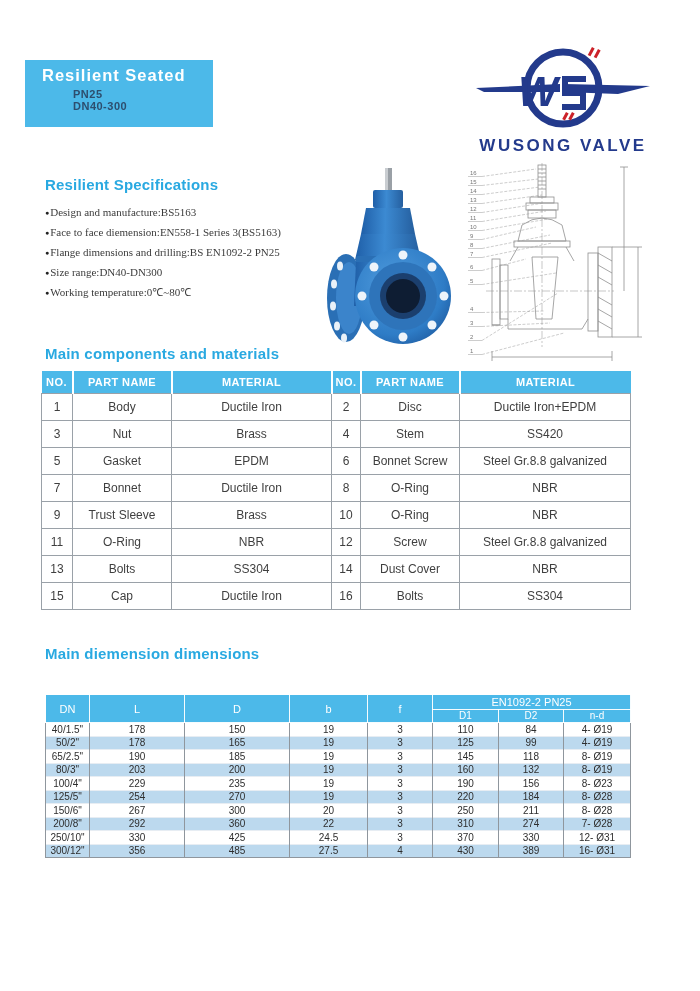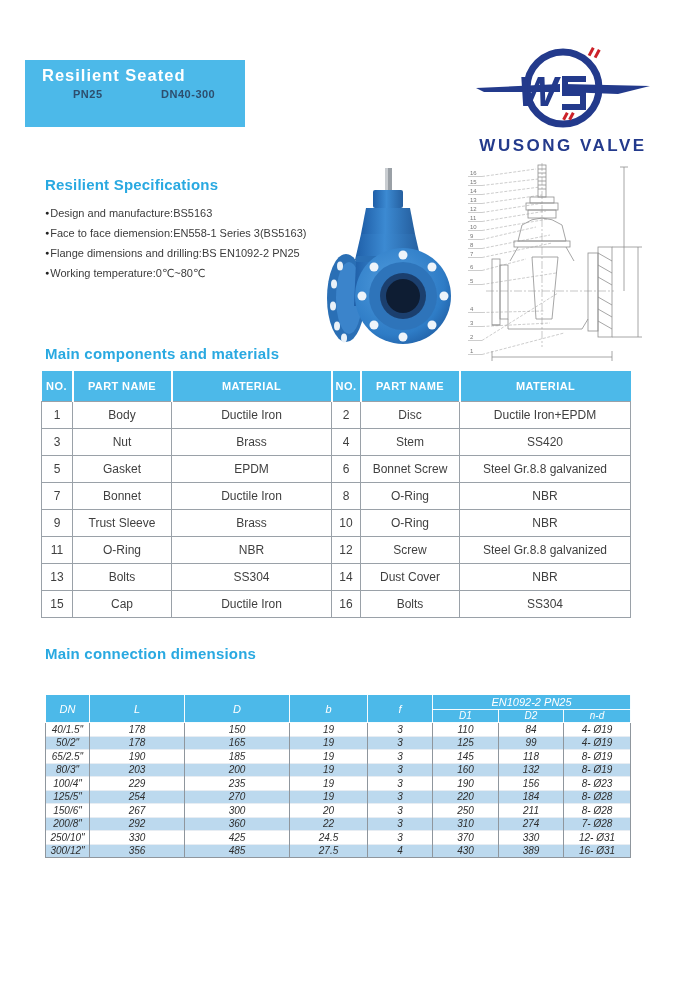--- a/index.html
+++ b/index.html
@@ -9,57 +9,57 @@
     --brand-red:#cc2229;
     --stripe:#bcd9ee;
     --valve:#2e7cc6;
   }
   *{margin:0;padding:0;box-sizing:border-box;}
   html,body{background:#ffffff;}
   body{font-family:"Liberation Sans","DejaVu Sans",sans-serif;}
   .page{position:relative;width:700px;height:991px;background:#fff;overflow:hidden;}
 
   
-  .title-block{position:absolute;left:25px;top:60px;width:220px;height:67px;
+  .title-block{position:absolute;left:25px;top:60px;width:188px;height:67px;
     background:var(--accent);color:#fff;padding:5px 0 0 17px;}
   .title-line{font-size:16.5px;font-weight:700;line-height:20px;letter-spacing:1px;}
   .title-sub{font-size:11px;font-weight:700;color:#2d4e6e;margin-top:3px;letter-spacing:.5px;}
   .title-sub span{display:inline-block;padding-left:31px;}
   .title-sub .pn{margin-right:24px;}
 
   .logo{position:absolute;left:468px;top:36px;width:190px;height:122px;}
   .brand-name{fill:var(--brand);font-weight:700;font-size:17px;letter-spacing:2.5px;}
 
   
   .sec-head{position:absolute;left:45px;color:var(--heading);font-size:15px;
     font-weight:600;letter-spacing:.2px;}
   .sec-head.tech{top:176px;}
   .sec-head.comp{top:345px;}
   .sec-head.dims{top:645px;}
 
   
   .spec-list{position:absolute;left:45px;top:203px;width:285px;list-style:none;}
-  .spec-list li{font-size:11px;line-height:19.5px;color:#3b3b3b;white-space:nowrap;}
+  .spec-list li{font-size:11px;line-height:19.5px;color:#3b3b3b;white-space:nowrap;font-family:Liberation Serif, serif;}
   .spec-list li::before{content:"●";font-size:7px;vertical-align:1.5px;margin-right:1px;color:#222;}
 
   
   .valve-photo{position:absolute;left:316px;top:166px;width:150px;height:182px;}
   .valve-drawing{position:absolute;left:462px;top:161px;width:228px;height:207px;}
 
   
   table{border-collapse:collapse;table-layout:fixed;}
   .comp-table{position:absolute;left:41px;top:371px;width:589px;}
   .comp-table th{background:var(--accent);color:#fff;font-size:11px;font-weight:700;
-    height:30px;border-right:2px solid #fff;letter-spacing:.4px;}
+    height:22px;border-right:2px solid #fff;letter-spacing:.4px;}
   .comp-table th:last-child{border-right:none;}
   .comp-table td{height:27px;font-size:12px;color:#3f3f3f;text-align:center;
     border:1px solid #9aa1a8;background:#fff;}
 
   
-  .dim-table{position:absolute;left:45px;top:694px;width:585px;font-style:italic;}
+  .dim-table{position:absolute;left:45px;top:694px;width:585px;}
   .dim-table th{background:var(--accent);color:#fff;font-weight:400;
     border:1px solid rgba(255,255,255,.95);}
   .dim-table thead .main th{font-size:11px;height:14px;}
   .dim-table thead th[rowspan]{height:28px;font-size:11px;}
   .dim-table thead .sub th{font-size:10px;height:13px;}
   .dim-table td{height:13.5px;font-size:10px;color:#2e2e2e;text-align:center;
     border-left:1px solid #8f969d;border-right:1px solid #8f969d;
     border-top:1px solid #e7edf3;}
   .dim-table tbody tr:nth-child(even) td{background:var(--stripe);}
   .dim-table tbody tr:last-child td{border-bottom:1px solid #8f969d;}
@@ -94,20 +94,21 @@
       <rect x="102" y="76" width="3" height="8" fill="var(--brand-red)" transform="rotate(28 103 80)"></rect>
     </g>
     <text class="brand-name" x="95" y="115" text-anchor="middle">WUSONG VALVE</text>
   </svg>
 
   <div class="sec-head tech">Resilient Specifications</div>
   <ul class="spec-list">
       <li>Design and manufacture:BS5163</li>
       <li>Face to face diemension:EN558-1 Series 3(BS5163)</li>
       <li>Flange dimensions and drilling:BS EN1092-2 PN25</li>
+      <li>Size range:DN40-DN300</li>
       <li>Working temperature:0℃~80℃</li>
     </ul>
 
   <svg class="valve-photo" viewBox="0 0 150 182">
     <defs>
       <radialGradient id="flangeG" cx="40%" cy="38%" r="75%">
         <stop offset="0%" stop-color="#4f9bdd"></stop>
           <stop offset="70%" stop-color="#2e7cc6"></stop>
         <stop offset="100%" stop-color="#1d579c"></stop>
       </radialGradient>
@@ -334,21 +335,21 @@
           <td>15</td>
           <td>Cap</td>
           <td>Ductile Iron</td>
           <td>16</td>
           <td>Bolts</td>
           <td>SS304</td>
         </tr>
       </tbody>
   </table>
 
-  <div class="sec-head dims">Main connection dimensions</div>
+  <div class="sec-head dims">Main diemension dimensions</div>
   <table class="dim-table">
     <colgroup>
         <col style="width:44px">
         <col style="width:95px">
         <col style="width:105px">
         <col style="width:78px">
       <col style="width:65px">
         <col style="width:66px">
         <col style="width:65px">
         <col style="width:67px">

